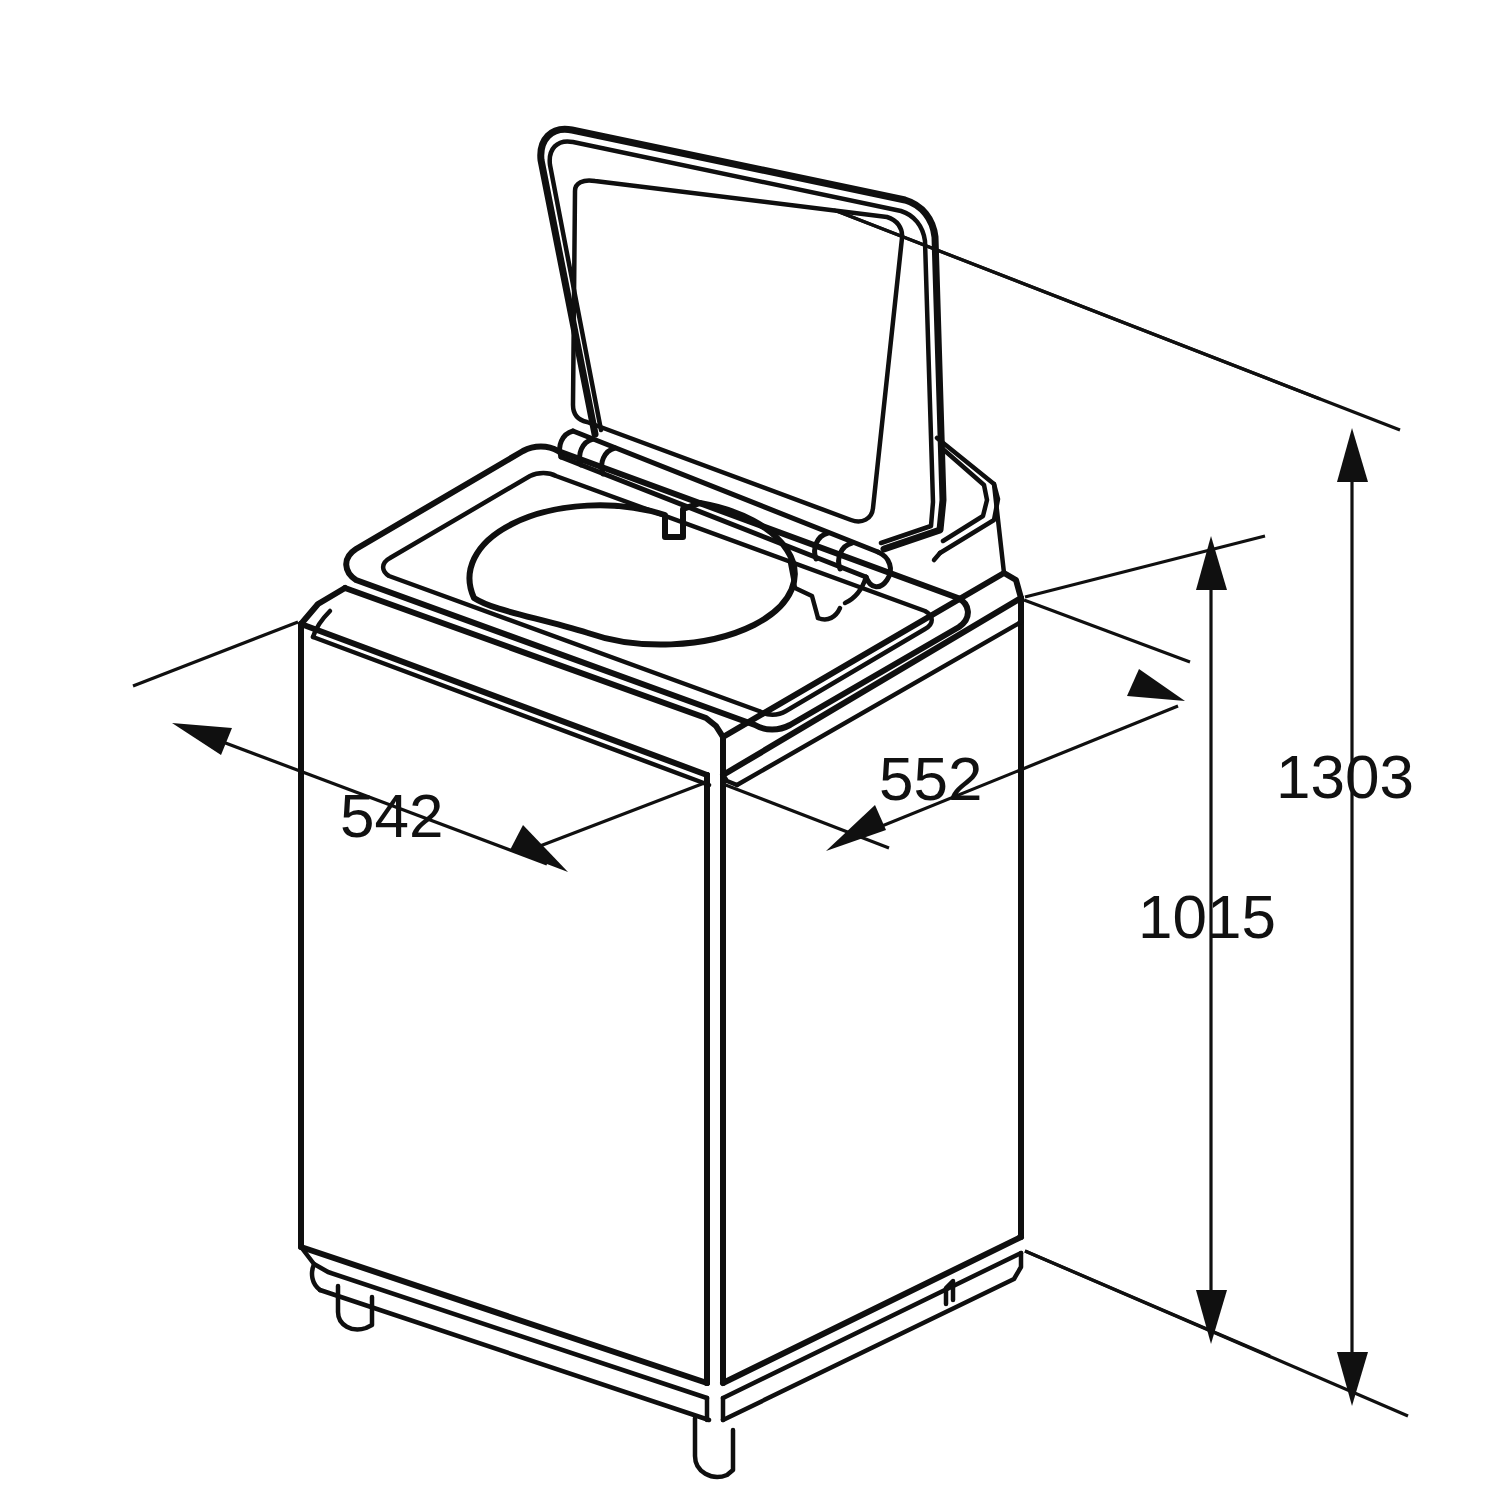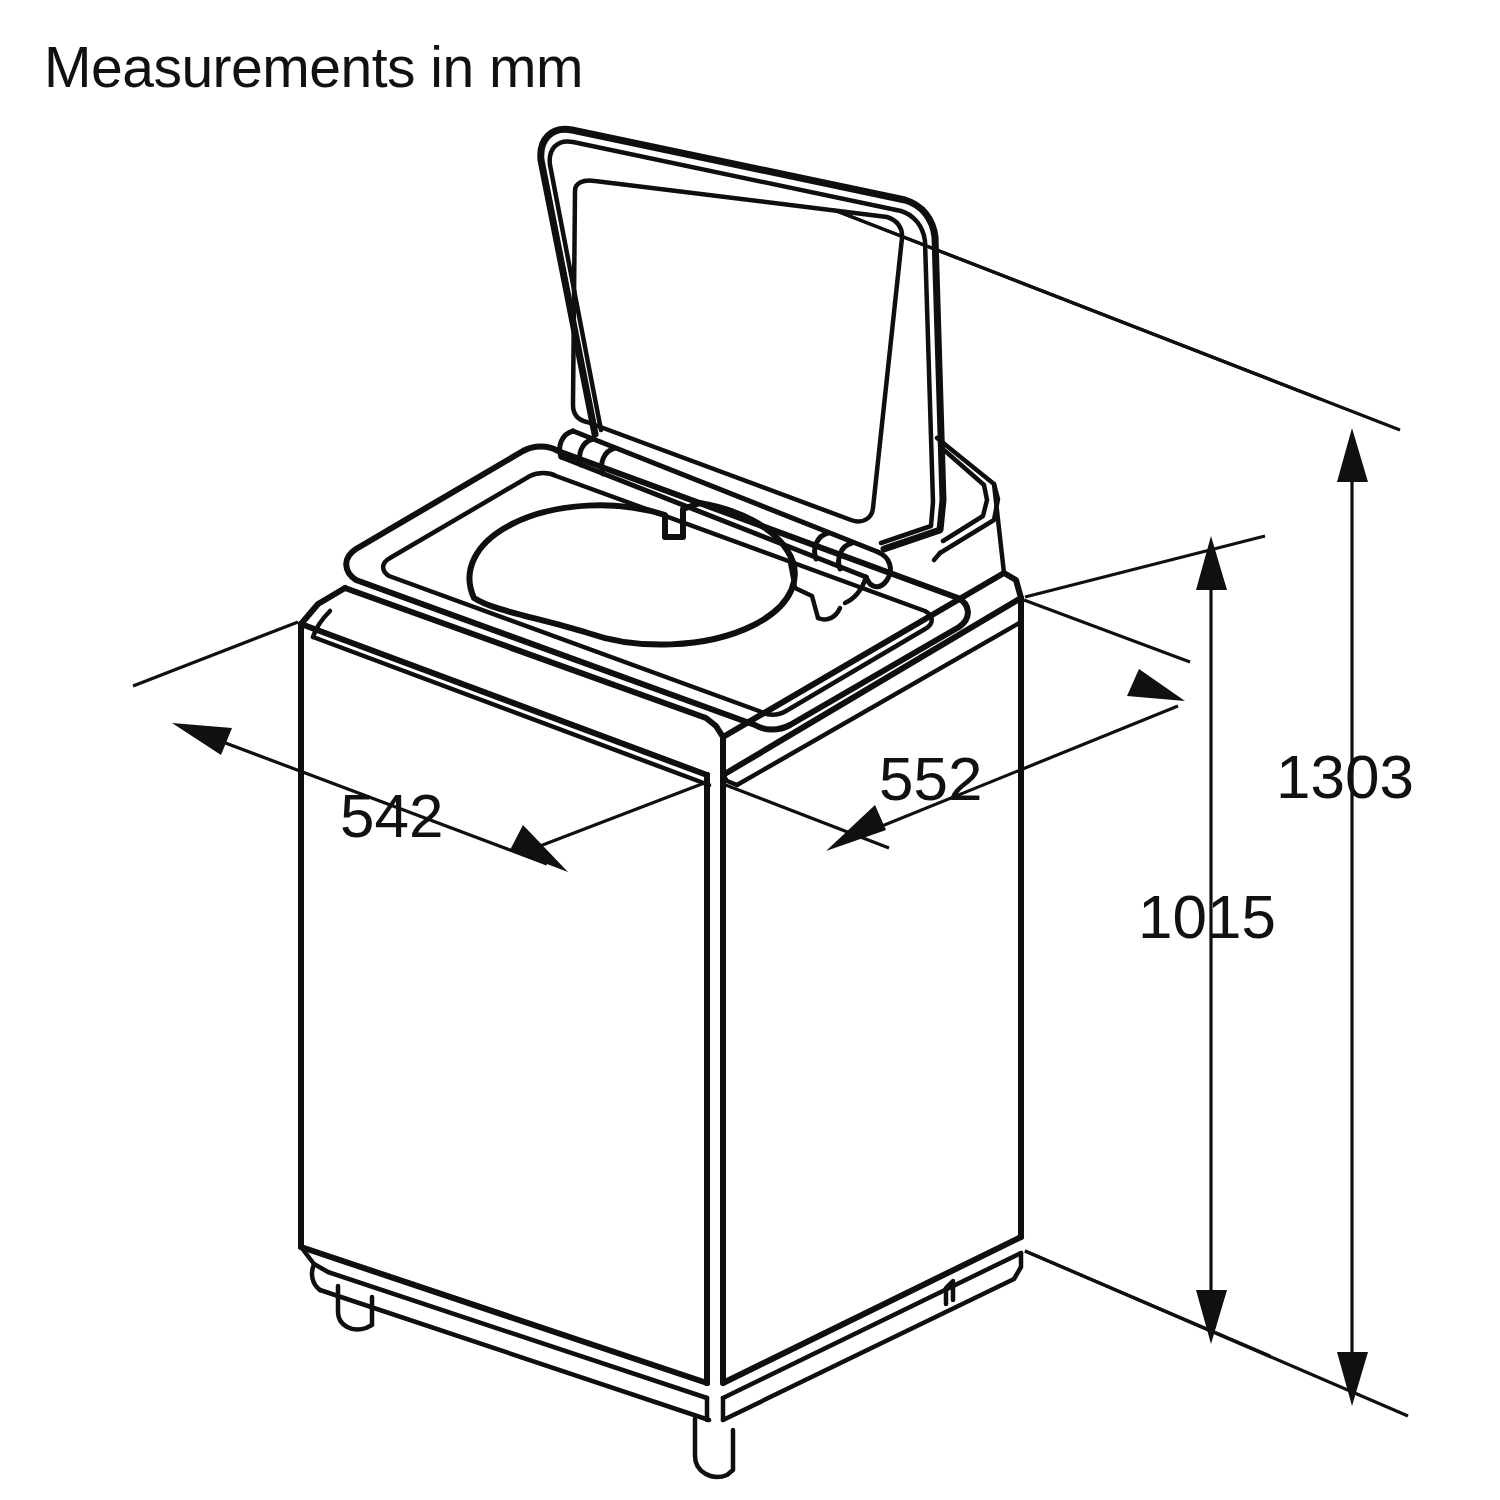--- a/index.html
+++ b/index.html
@@ -95,21 +95,20 @@
     font-size: 62px;
     fill: #111111;
     font-weight: 400;
   }
 </style>
 </head>
 <body>
 
 <div id="stage">
 
-  <div id="title">Measurements in mm</div>
 
   <svg id="drawing" viewBox="0 0 1500 1500">
 
     <defs>
       <marker id="noop"></marker>
     </defs>
 
     <g>
 
       <g>

